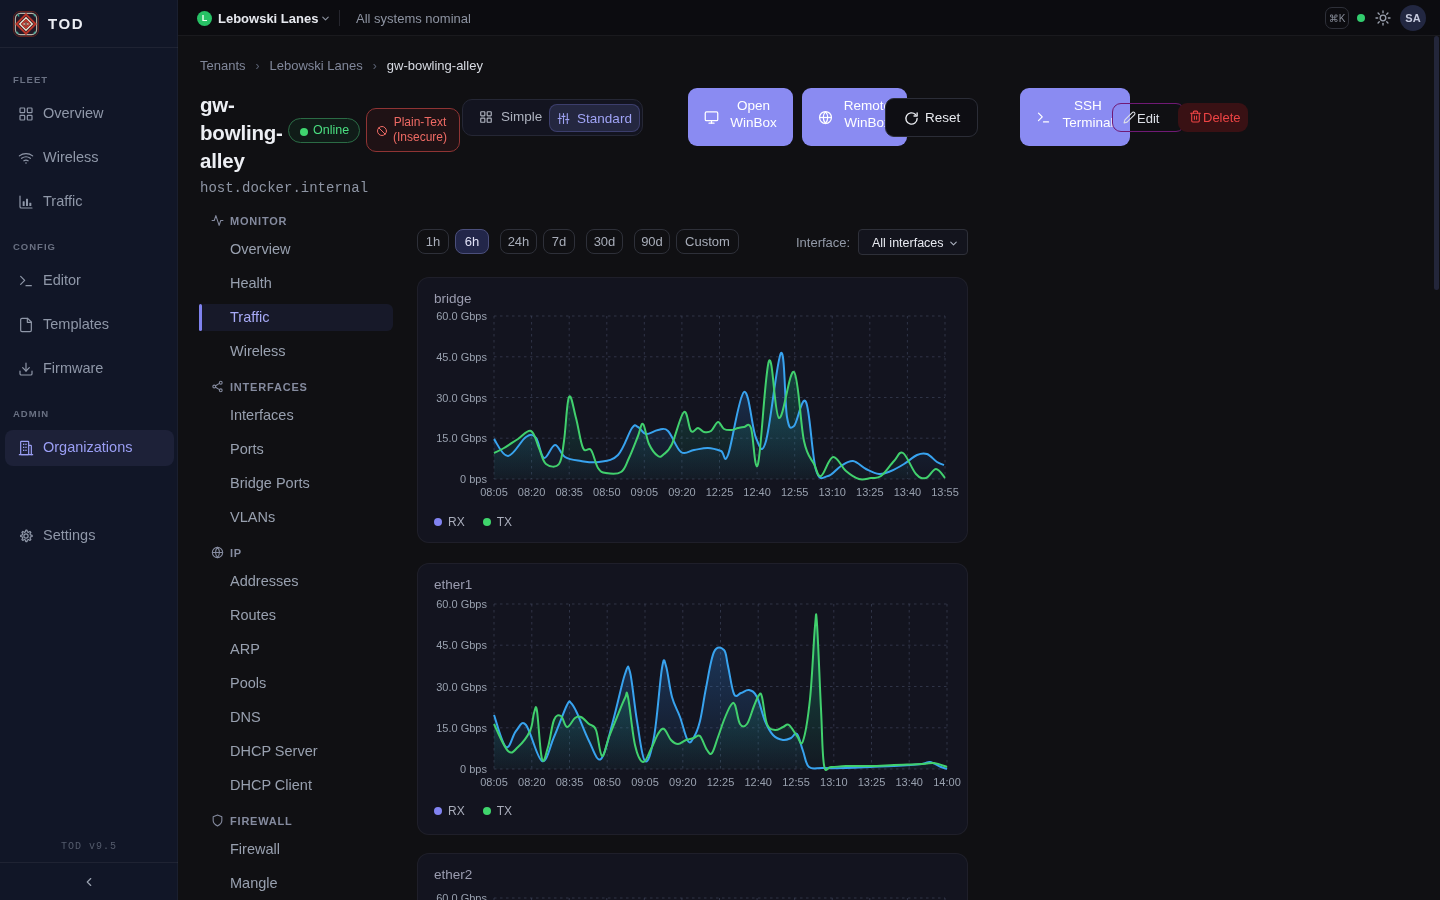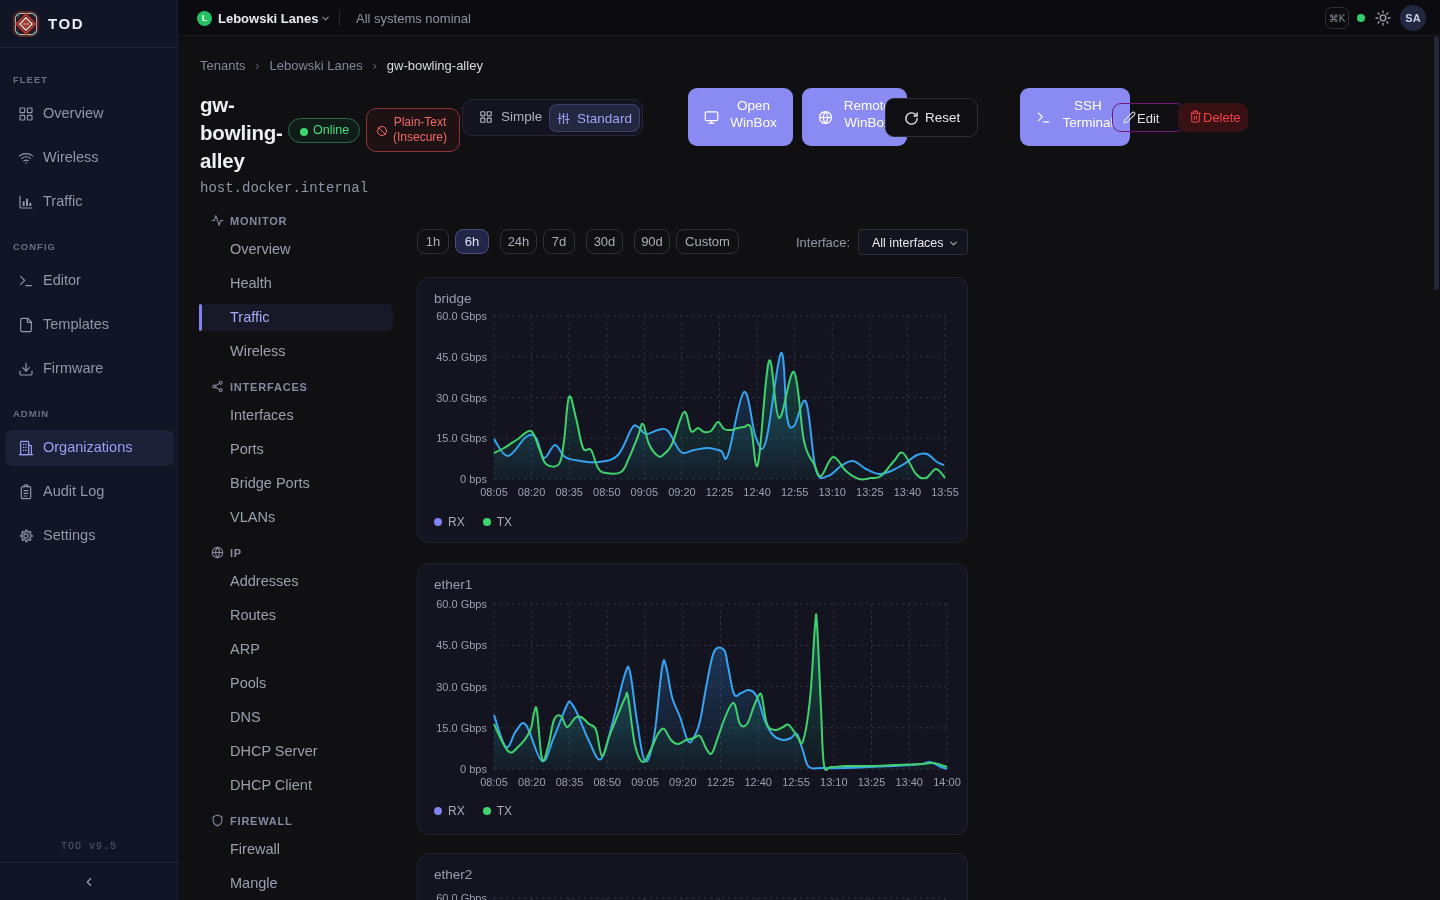--- a/index.html
+++ b/index.html
@@ -167,30 +167,20 @@
         <path d="M16 8h3a1 1 0 0 1 1 1v13"></path>
         <line x1="2" y1="22" x2="22" y2="22"></line>
         <rect x="7.5" y="5.5" width="2" height="2" fill="currentColor" stroke="none"></rect>
         <rect x="11" y="5.5" width="2" height="2" fill="currentColor" stroke="none"></rect>
         <rect x="7.5" y="10" width="2" height="2" fill="currentColor" stroke="none"></rect>
         <rect x="11" y="10" width="2" height="2" fill="currentColor" stroke="none"></rect>
         <rect x="7.5" y="14.5" width="2" height="2" fill="currentColor" stroke="none"></rect>
         <rect x="11" y="14.5" width="2" height="2" fill="currentColor" stroke="none"></rect>
       </svg>
       <span class="tx">Organizations</span>
-    </div>
-<div class="sb-item" style="top:474px">
-      <svg class="ic" viewBox="0 0 24 24" fill="none" stroke="#8f97a8" stroke-width="1.8" stroke-linecap="round" stroke-linejoin="round" style="color:#8f97a8">
-        <rect x="5" y="4" width="14" height="18" rx="2"></rect>
-        <path d="M9 4a2 2 0 0 1 6 0"></path>
-        <line x1="9" y1="10" x2="15" y2="10"></line>
-        <line x1="9" y1="14" x2="15" y2="14"></line>
-        <line x1="9" y1="18" x2="13" y2="18"></line>
-      </svg>
-      <span class="tx">Audit Log</span>
     </div>
 <div class="sb-item" style="top:518px">
       <svg class="ic" viewBox="0 0 24 24" fill="none" stroke="#8f97a8" stroke-width="1.8" stroke-linecap="round" stroke-linejoin="round" style="color:#8f97a8">
         <circle cx="12" cy="12" r="3.2"></circle>
         <path d="M12.9 2h-1.8l-.6 2.5-1.7.7-2.2-1.3-1.3 1.3 1.3 2.2-.7 1.7L3.4 9.7v1.8l2.5.6.7 1.7-1.3 2.2 1.3 1.3 2.2-1.3 1.7.7.6 2.5h1.8l.6-2.5 1.7-.7 2.2 1.3 1.3-1.3-1.3-2.2.7-1.7 2.5-.6V9.7l-2.5-.6-.7-1.7 1.3-2.2-1.3-1.3-2.2 1.3-1.7-.7Z" transform="translate(0.6,1.3)"></path>
       </svg>
       <span class="tx">Settings</span>
     </div>
   <div id="sbVersion">TOD v9.5</div>
   <div id="sbFoot">

